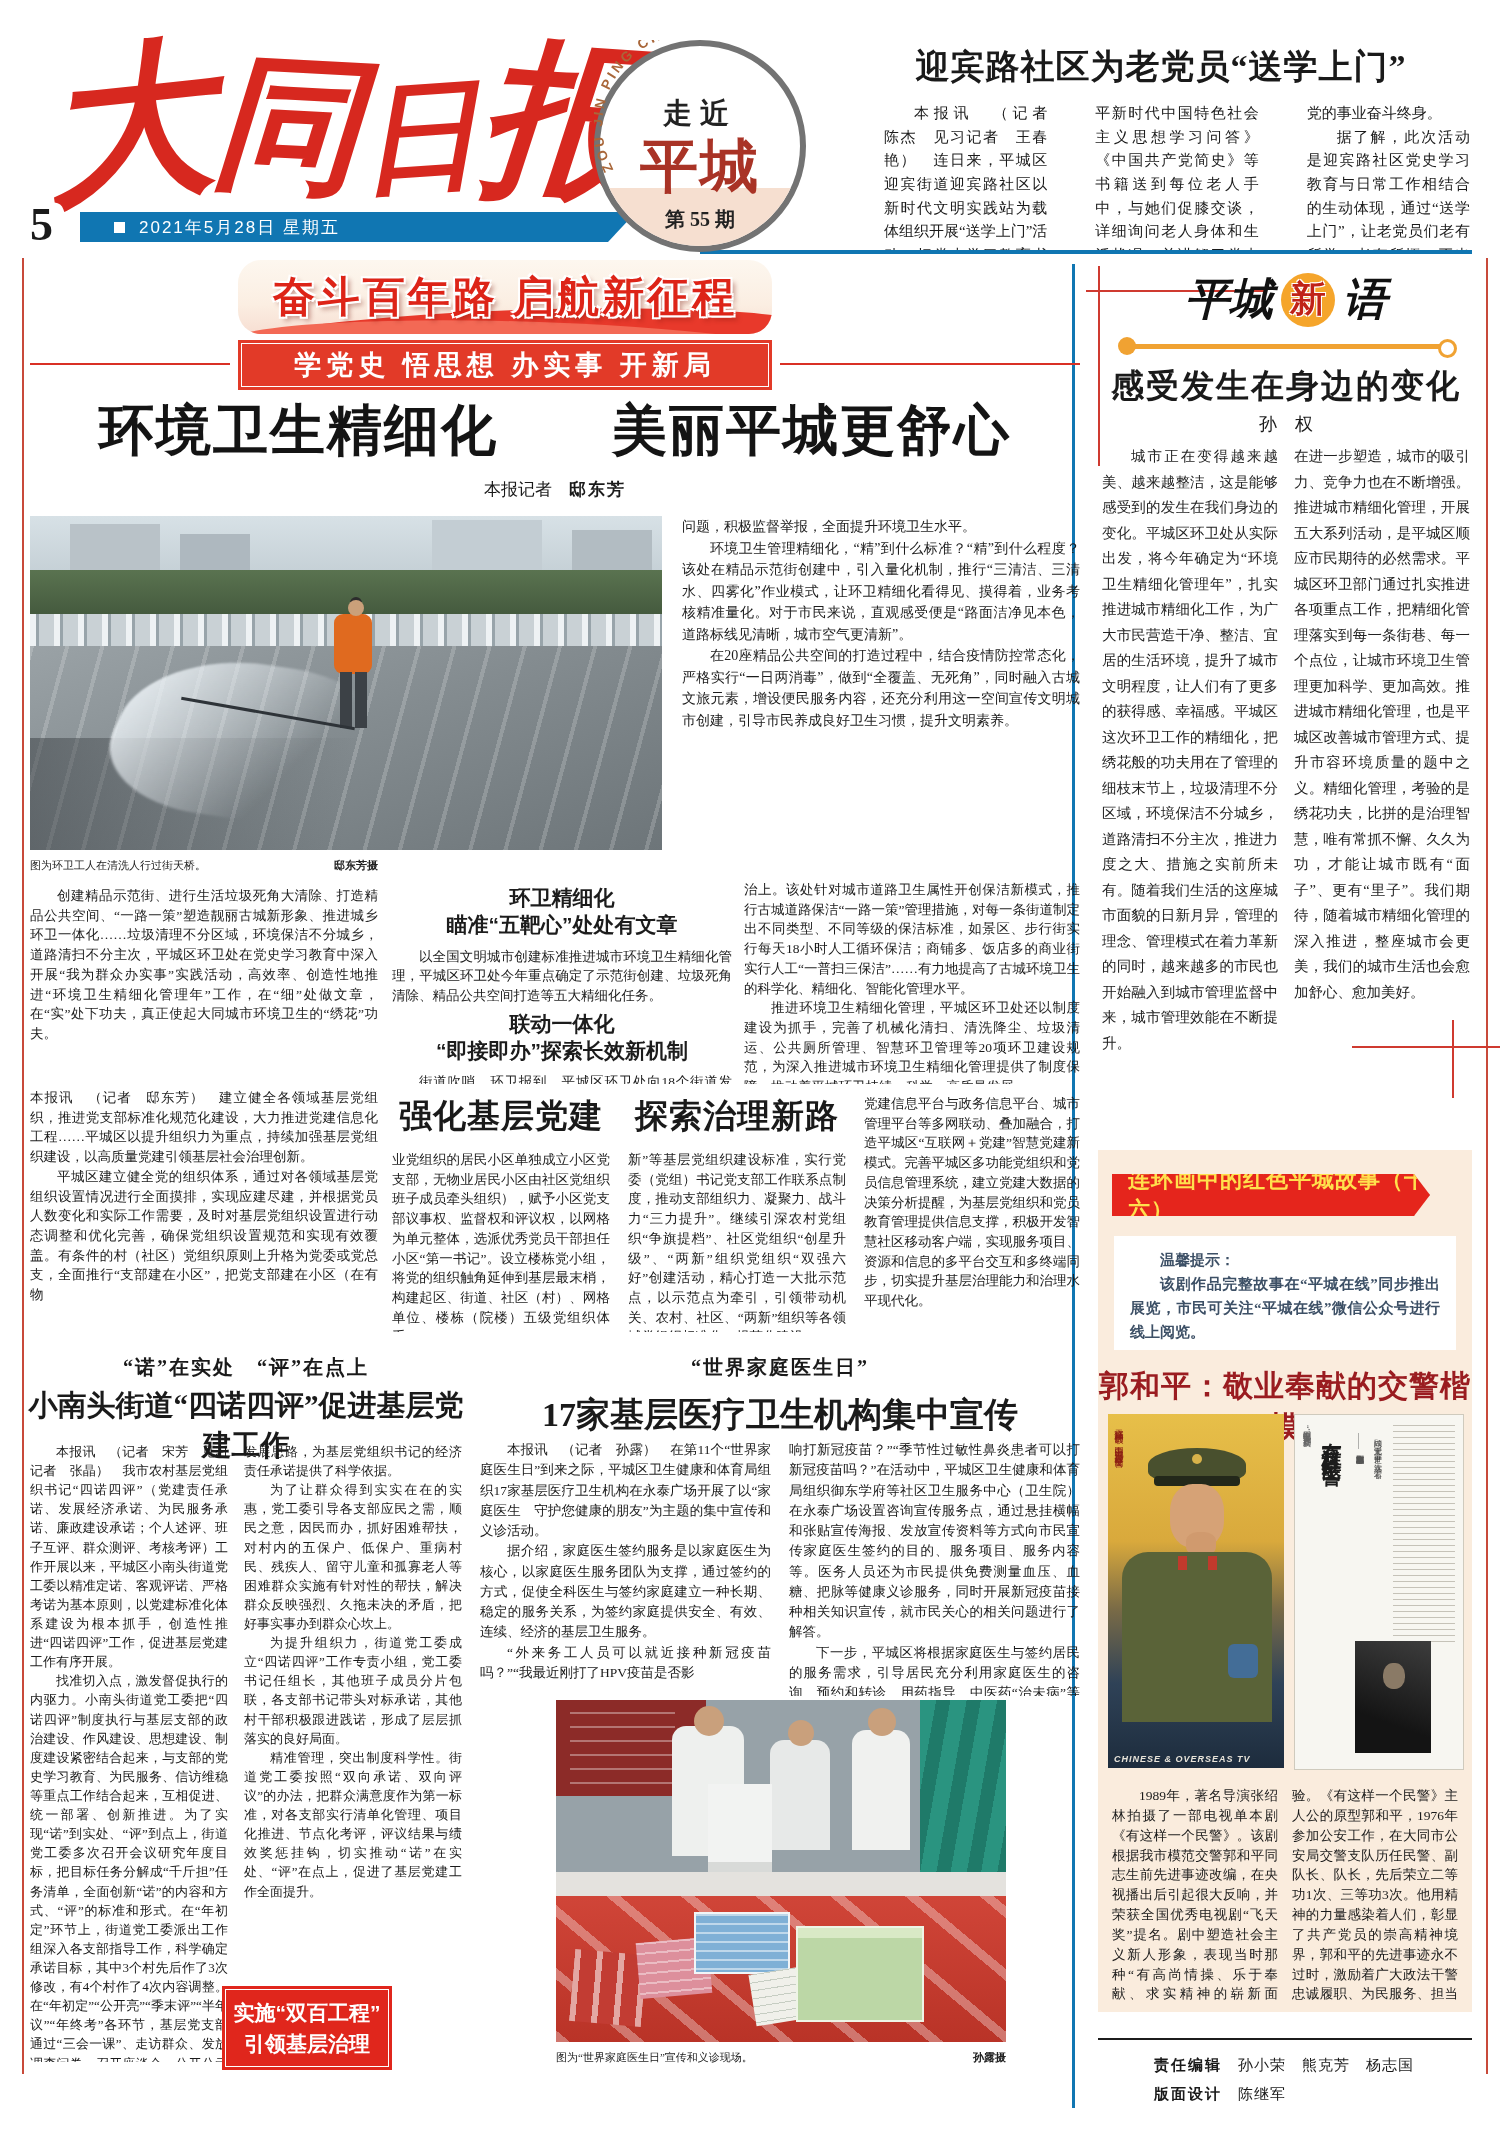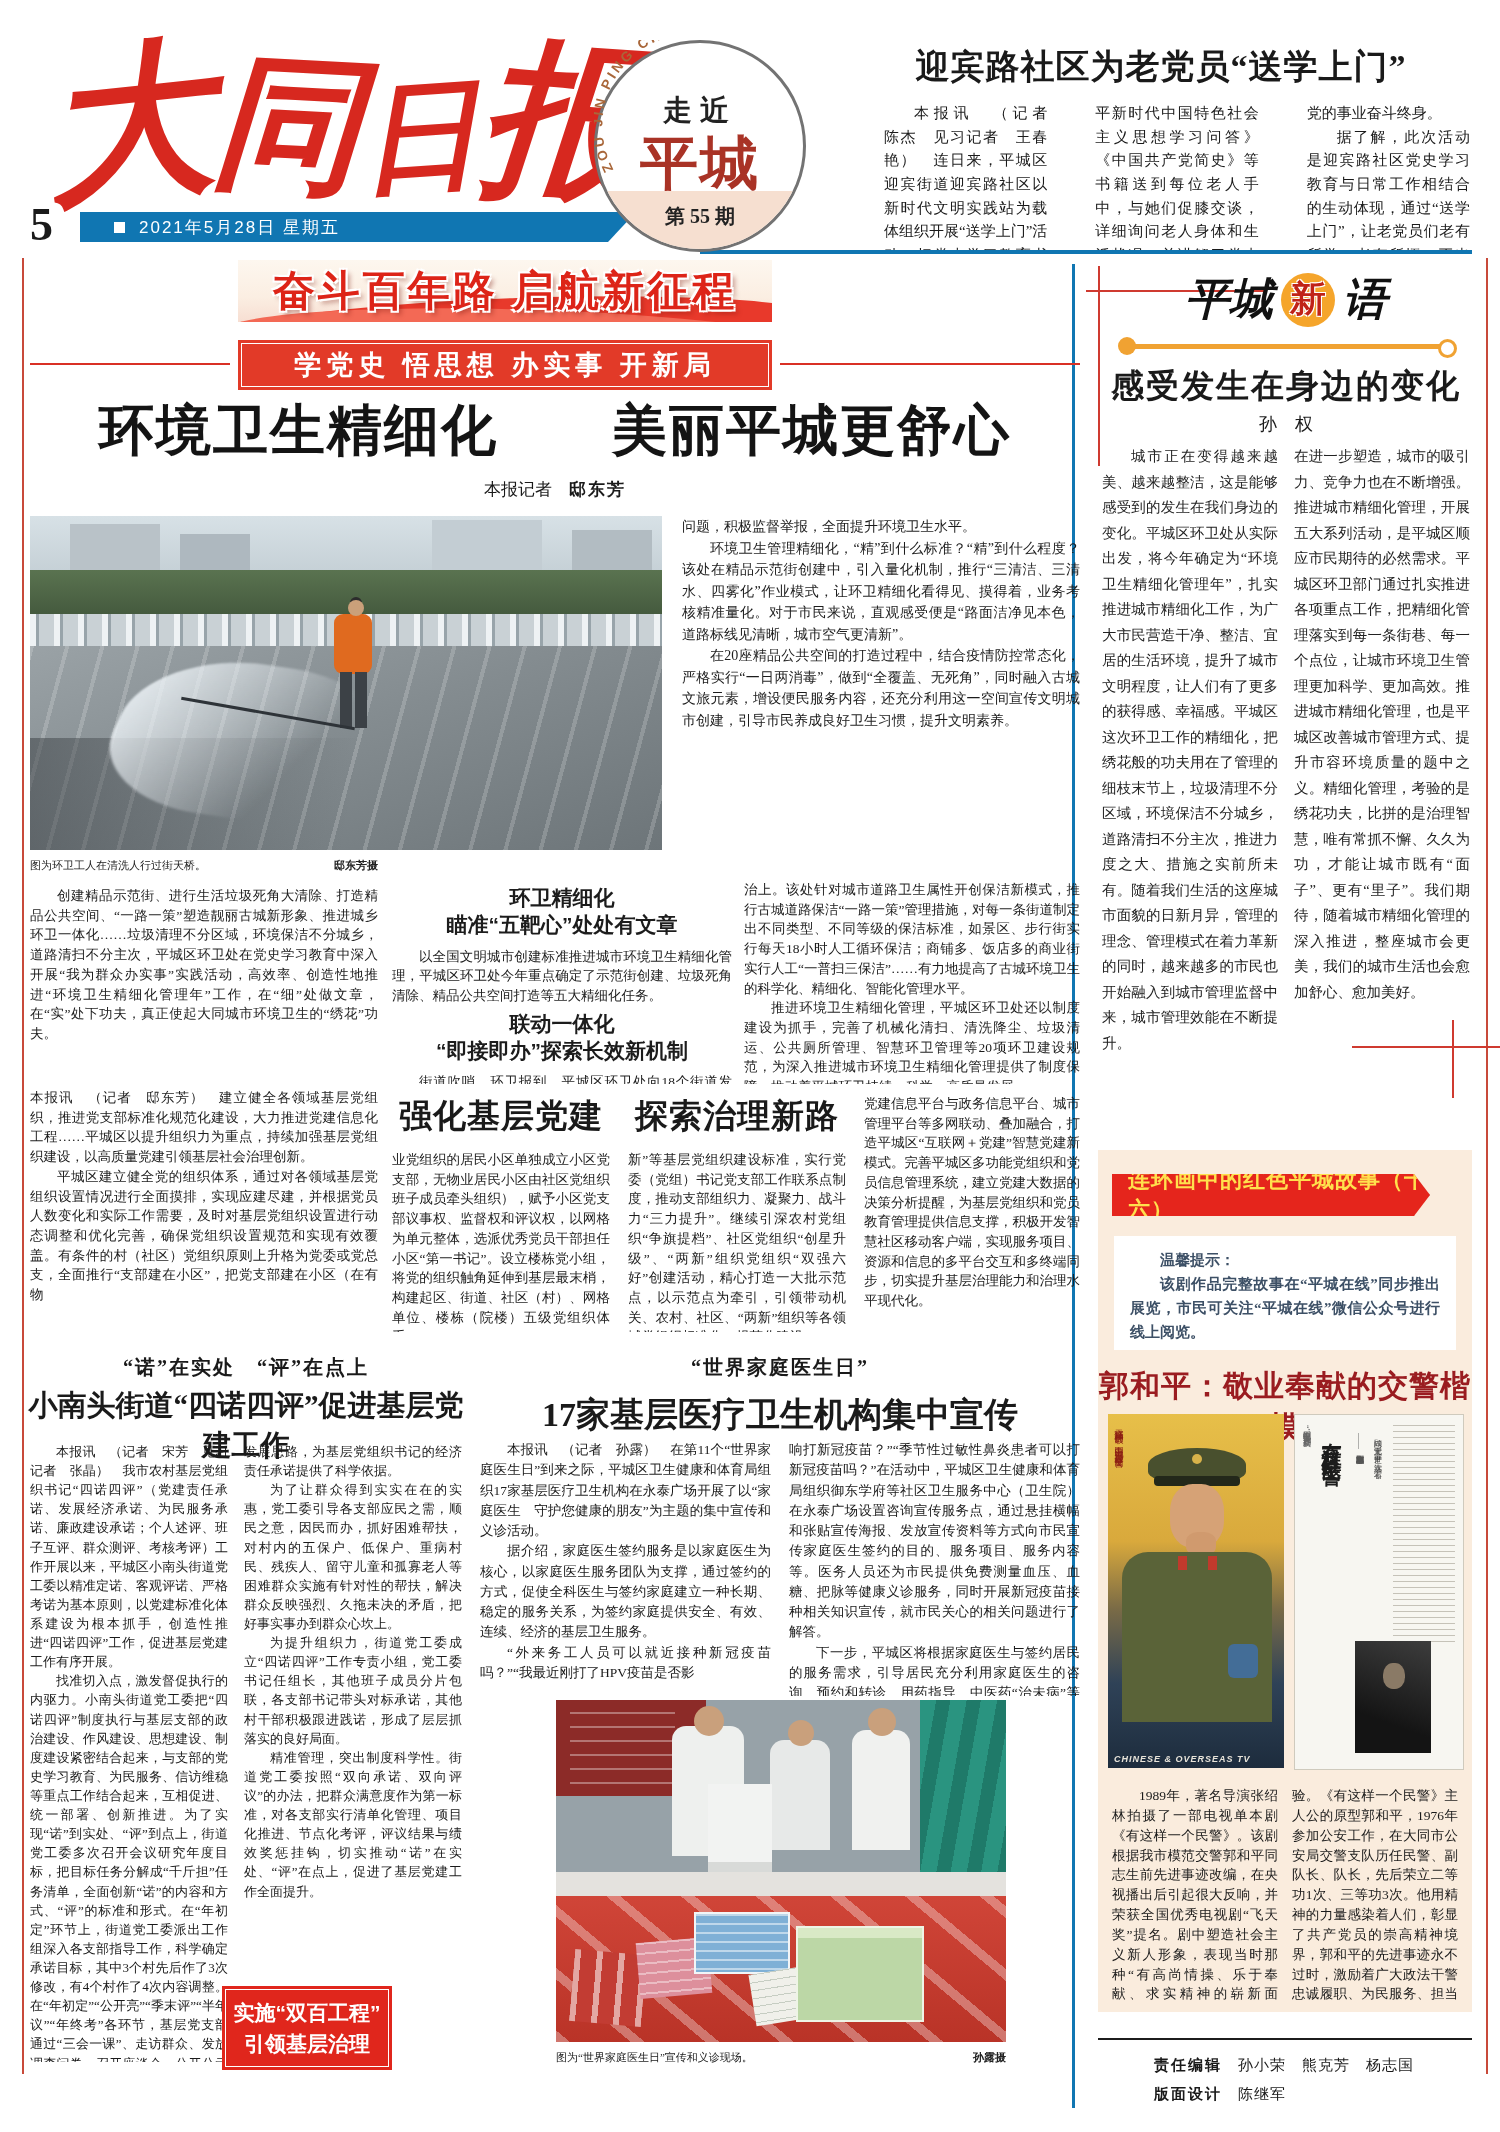--- a/index.html
+++ b/index.html
@@ -18,21 +18,21 @@
   .masthead{left:36px;top:26px;width:596px;height:182px;display:flex;align-items:flex-end;
             justify-content:space-between;padding:0 8px;}
   .masthead span{color:#d7281f;font-weight:bold;font-style:italic;line-height:1;}
   .mh0{font-size:168px;transform:rotate(-6deg);}
   .mh1{font-size:148px;transform:rotate(3deg) translateY(-8px);}
   .mh2{font-size:120px;transform:rotate(-4deg) translateY(-10px);}
   .mh3{font-size:170px;transform:rotate(4deg);}
 
   
   .badge{left:594px;top:40px;width:212px;height:212px;z-index:6;}
-  .badge-circle{position:absolute;inset:0;border:3px solid #737373;border-radius:50%;
+  .badge-circle{position:absolute;inset:0;border:6px solid #737373;border-radius:50%;
                 background:#fff;overflow:hidden;}
   .badge-chord{position:absolute;left:0;right:0;bottom:0;height:58px;background:#f6dfd0;}
   .badge-z1{position:absolute;left:0;right:0;top:48px;text-align:center;font-size:29px;
             font-weight:bold;letter-spacing:8px;color:#222;}
   .badge-z2{position:absolute;left:0;right:0;top:82px;text-align:center;font-size:58px;
             font-weight:900;color:#a93326;letter-spacing:2px;}
   .badge-z3{position:absolute;left:0;right:0;top:160px;text-align:center;font-size:20px;
             font-weight:bold;color:#222;}
   .badge svg{position:absolute;inset:0;width:100%;height:100%;}
 
@@ -44,22 +44,22 @@
 
   
   .pagenum{left:30px;top:198px;font-size:46px;font-weight:900;}
   .datebar{left:80px;top:212px;width:556px;height:30px;background:#1076b2;color:#fff;
            display:flex;align-items:center;padding-left:34px;box-sizing:border-box;
            clip-path:polygon(0 0,100% 0,calc(100% - 28px) 100%,0 100%);font-size:17px;letter-spacing:2px;}
   .datebar .sq{display:inline-block;width:11px;height:11px;background:#fff;margin-right:14px;}
   .blueline{left:700px;top:250px;width:772px;height:4px;background:#1076b2;}
 
   
-  .banner{left:238px;top:260px;width:534px;height:62px;background:linear-gradient(180deg,#fdf7ef 0%,#fbeee2 60%,#f7ded2 100%);
-          overflow:hidden;display:flex;align-items:center;justify-content:center;}
+  .banner{left:238px;top:260px;width:534px;height:74px;background:linear-gradient(180deg,#fdf7ef 0%,#fbeee2 60%,#f7ded2 100%);
+          overflow:hidden;display:flex;align-items:center;justify-content:center;border-radius:23px;}
   .banner .wave1,.banner .wave2{position:absolute;border-radius:50%;}
   .banner .wave1{left:-40px;bottom:-46px;width:640px;height:70px;background:#e8392b;transform:rotate(-2deg);}
   .banner .wave2{left:-20px;bottom:-58px;width:640px;height:70px;background:#f36955;transform:rotate(2deg);}
   .banner .btext{position:relative;font-size:42px;font-weight:900;color:#dd2418;letter-spacing:3px;
      text-shadow:-2px -2px 0 #fff,2px -2px 0 #fff,-2px 2px 0 #fff,2px 2px 0 #fff,4px 4px 5px rgba(120,20,10,.45);}
   .slogan{left:238px;top:340px;width:534px;height:50px;background:#e23a28;display:flex;
           align-items:center;justify-content:center;}
   .slogan .inner{border:1px solid #fff;margin:3px;width:100%;height:calc(100% - 8px);
           display:flex;align-items:center;justify-content:center;color:#fff;font-size:27px;
           font-weight:900;letter-spacing:5px;}

